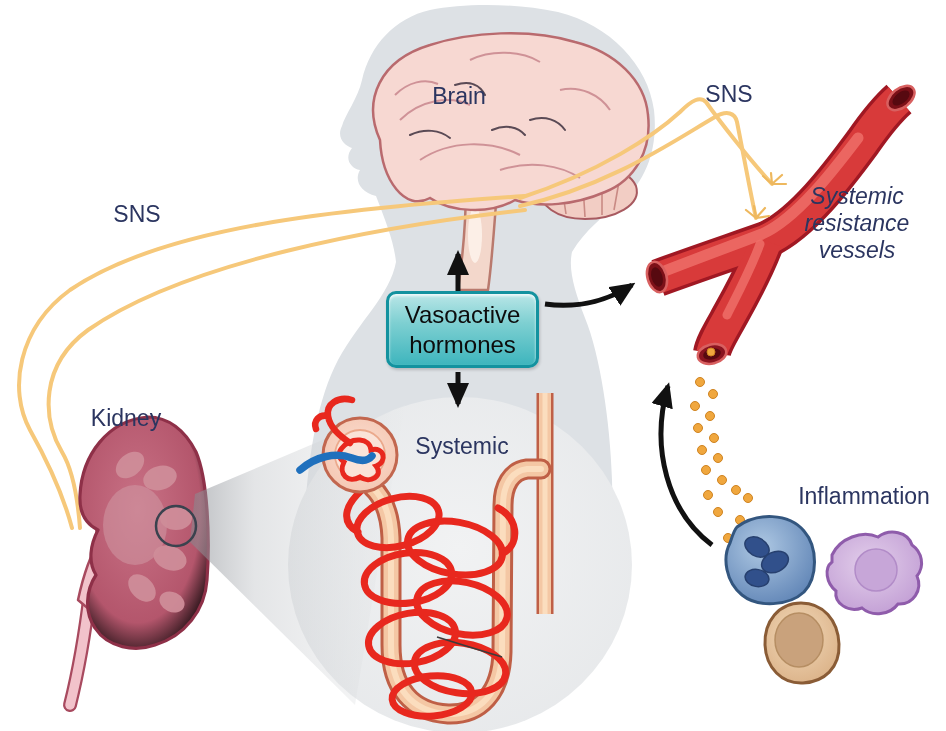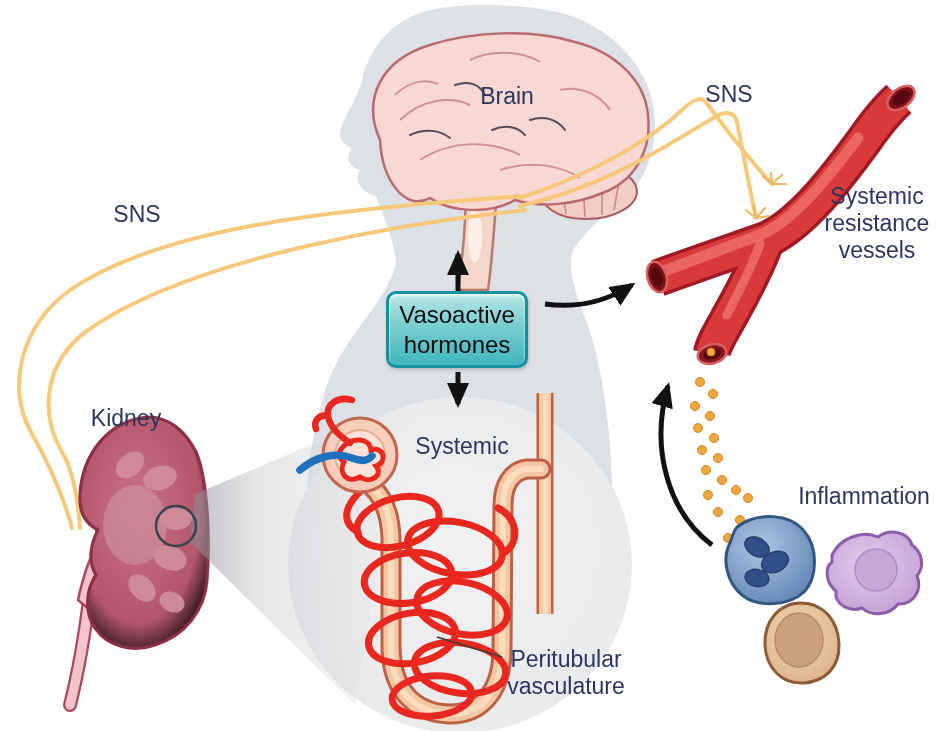--- a/index.html
+++ b/index.html
@@ -1,21 +1,21 @@
 <!DOCTYPE html>
 <html><head>
 <meta charset="utf-8">
 <style>
   html,body{margin:0;padding:0;background:#ffffff;}
   #canvas{position:relative;width:946px;height:731px;background:#ffffff;overflow:hidden;
           font-family:"Liberation Sans",sans-serif;}
   #art{position:absolute;left:0;top:0;}
   .lbl{position:absolute;transform:translate(-50%,-50%);text-align:center;
        color:#2b3560;font-size:23px;line-height:1.18;pointer-events:none;}
-  .hormone-box{position:absolute;left:386px;top:291px;width:142px;height:77px;
+  .hormone-box{position:absolute;left:386px;top:291px;width:153px;height:77px;
        box-sizing:border-box;border:3px solid #13929f;border-radius:10px;
        background:linear-gradient(180deg,#b9e6e7 0%,#7fd0d2 40%,#3eb5bd 100%);
        box-shadow:inset 0 2px 3px rgba(255,255,255,.8), 1px 2px 3px rgba(0,0,0,.18);
        display:flex;align-items:center;justify-content:center;text-align:center;
        color:#0c0c0c;font-size:24px;line-height:1.25;}
 </style>
 </head>
 <body>
 
 <div id="canvas">
@@ -215,26 +215,25 @@
              C 848,613 834,603 836,591 C 826,583 824,568 832,562 Z" fill="url(#purpleCell)" stroke="#8f5cab" stroke-width="3"></path>
     <circle cx="876" cy="570" r="21" fill="#c7a6d8" stroke="#b28cc8" stroke-width="1.5"></circle>
     <path d="M 801,603 C 823,603 838,620 839,644 C 840,668 824,682 803,683
              C 782,684 766,668 765,645 C 764,621 779,603 801,603 Z" fill="url(#tanCell)" stroke="#8a5c36" stroke-width="3"></path>
     <ellipse cx="799" cy="640" rx="24" ry="27" fill="#c9a27c" stroke="#b68e63" stroke-width="1.5"></ellipse>
   </g>
 
   <line x1="437" y1="637" x2="502" y2="657" stroke="#3c3c3c" stroke-width="1.5"></line>
 </svg>
 
-<div class="lbl" style="left:459px;top:97px;margin-left:48px;">Brain</div>
+<div class="lbl" style="left:459px;top:97px;">Brain</div>
 <div class="lbl" style="left:137px;top:215px;">SNS</div>
 <div class="lbl" style="left:729px;top:95px;">SNS</div>
 <div class="lbl" style="left:126px;top:419px;">Kidney</div>
 <div class="lbl" style="left:462px;top:447px;">Systemic</div>
-<div class="lbl" style="left:877px;top:224px;width:125px;">Systemic resistance vessels</div>
+<div class="lbl" style="left:857px;top:224px;width:125px;font-style:italic;">Systemic resistance vessels</div>
 <div class="lbl" style="left:864px;top:497px;width:200px;">Inflammation</div>
-<div class="lbl" style="left:566px;top:673px;width:145px;">Peritubular vasculature</div>
 
 <div class="hormone-box">
   <span>Vasoactive hormones</span>
 </div>
 
 </div>
 
 </body></html>

